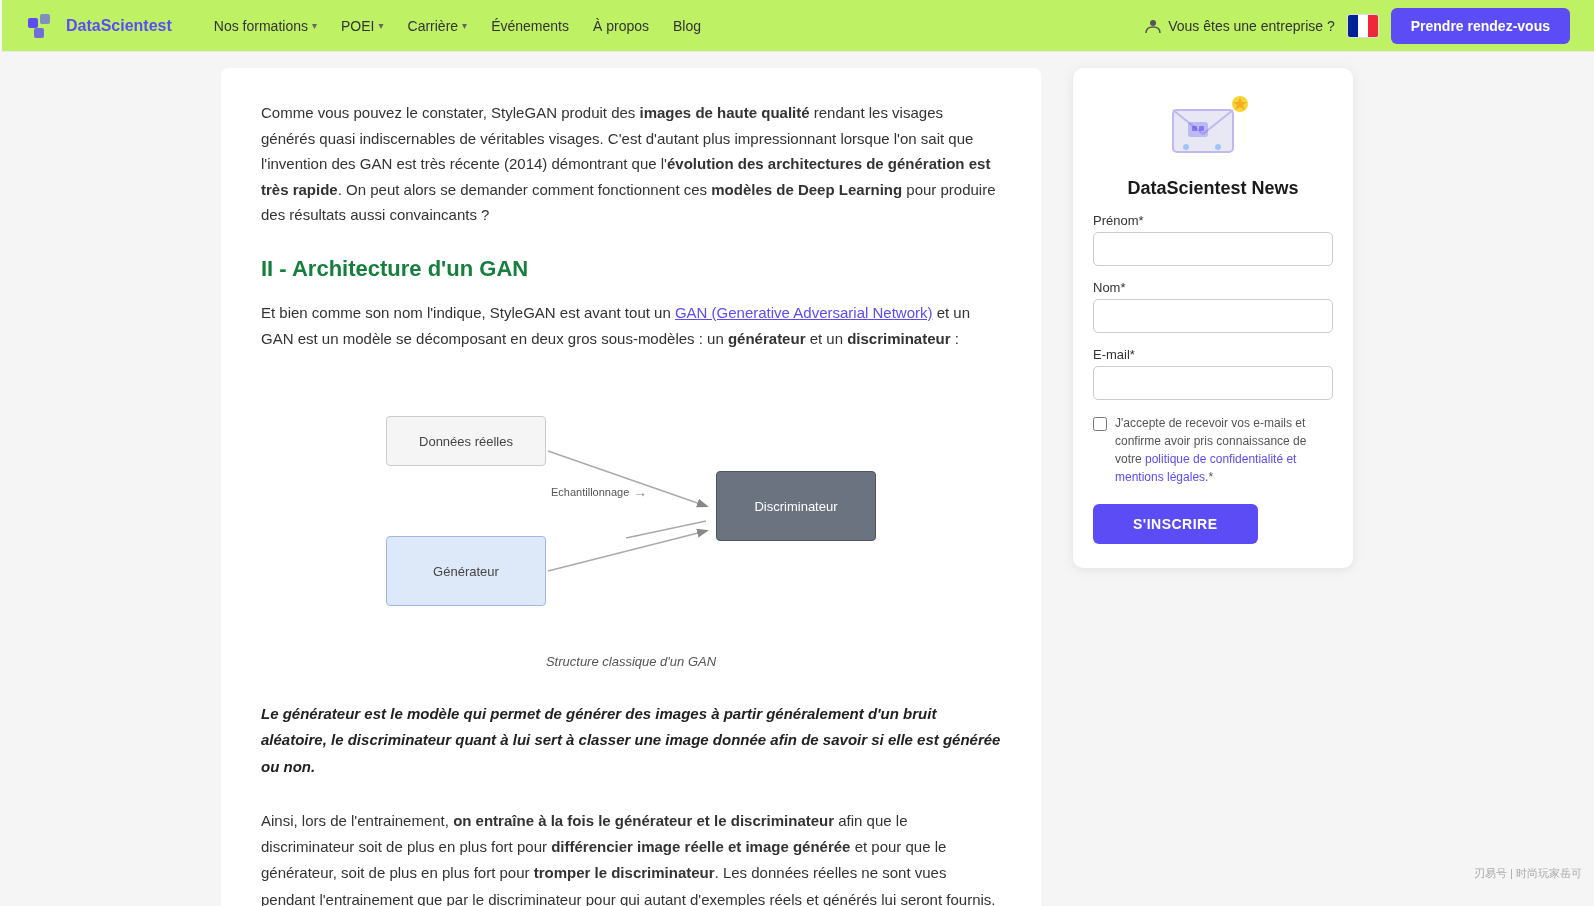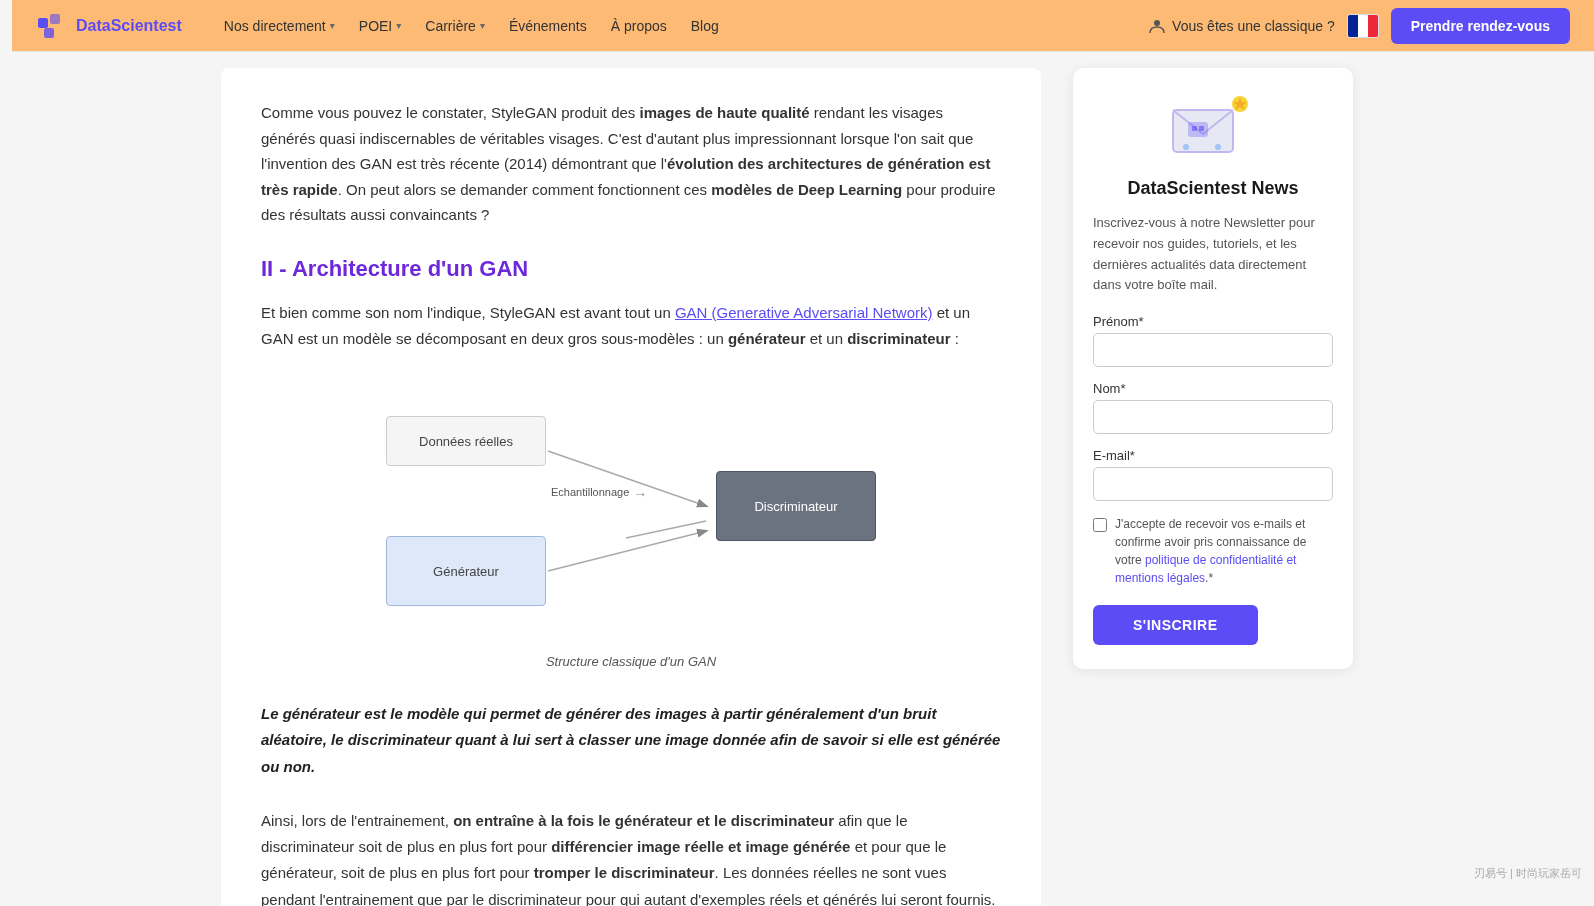--- a/index.html
+++ b/index.html
@@ -1,21 +1,21 @@
 <!DOCTYPE html>
 <html><head>
   <meta charset="utf-8">
   <style>
     * { box-sizing: border-box; margin: 0; padding: 0; }
     body { font-family: -apple-system, BlinkMacSystemFont, 'Segoe UI', Arial, sans-serif; font-size: 15px; background: #f5f5f5; color: #222; }
 
     
     .navbar {
-      position: fixed; top: 0; left: 12px; right: 0; height: 52px;
-      background: #fdba74; border-bottom: 1px solid #e8e8e8;
+      position: fixed; top: 0; left: 2px; right: 0; height: 52px;
+      background: #bef264; border-bottom: 1px solid #e8e8e8;
       display: flex; align-items: center; justify-content: space-between;
       padding: 8px 24px; z-index: 100;
     }
     .navbar-left { display: flex; align-items: center; gap: 32px; }
     .navbar-logo { display: flex; align-items: center; gap: 8px; font-weight: 700; font-size: 16px; color: #5b4cf5; text-decoration: none; }
     .navbar-logo-icon { width: 32px; height: 32px; }
     .nav-links { display: flex; align-items: center; gap: 4px; }
     .nav-item {
       display: flex; align-items: center; gap: 4px;
       padding: 6px 10px; font-size: 14px; color: #333; cursor: pointer;
@@ -37,21 +37,21 @@
     
     .page-wrapper {
       display: flex; max-width: 1200px; margin: 0 auto;
       padding-top: 68px; gap: 32px; padding-left: 24px; padding-right: 24px;
     }
     .main-content { flex: 1; max-width: 820px; background: #fff; border-radius: 8px; padding: 32px 40px; }
     .sidebar { width: 280px; flex-shrink: 0; }
 
     
     .intro-text { line-height: 1.7; color: #333; margin-bottom: 28px; }
-    .section-heading { font-size: 22px; font-weight: 700; color: #6d28d9; margin-bottom: 18px; margin-top: 8px; }
+    .section-heading { font-size: 22px; font-weight: 700; color: #15803d; margin-bottom: 18px; margin-top: 8px; }
 
     .body-text { line-height: 1.75; color: #333; margin-bottom: 24px; }
     .body-text strong { font-weight: 700; }
     .body-text a { color: #5b4cf5; text-decoration: underline; }
 
     
     .diagram-container { display: flex; flex-direction: column; align-items: center; margin: 24px 0 32px; }
     .diagram { width: 530px; height: 260px; position: relative; }
     .diagram-box {
       position: absolute; border-radius: 4px;
@@ -125,21 +125,21 @@
     <a class="navbar-logo" href="#">
       <svg class="navbar-logo-icon" viewBox="0 0 32 32">
         <rect x="2" y="8" width="10" height="10" rx="2" fill="#5b4cf5"></rect>
         <rect x="14" y="4" width="10" height="10" rx="2" fill="#5b4cf5" opacity="0.6"></rect>
         <rect x="8" y="18" width="10" height="10" rx="2" fill="#5b4cf5" opacity="0.8"></rect>
       </svg>
       <span>DataScientest</span>
     </a>
     <div class="nav-links">
       <div class="nav-item">
-        <span>Nos directement</span>
+        <span>Nos formations</span>
         <span class="chevron">▾</span>
       </div>
       <div class="nav-item">
         <span>POEI</span>
         <span class="chevron">▾</span>
       </div>
       <div class="nav-item">
         <span>Carrière</span>
         <span class="chevron">▾</span>
       </div>
@@ -153,21 +153,21 @@
         <span>Blog</span>
       </div>
     </div>
   </div>
   <div class="navbar-right">
     <div class="enterprise-link">
       <svg width="18" height="18" viewBox="0 0 18 18">
           <circle cx="9" cy="6" r="3" fill="#555"></circle>
           <path d="M2 16c0-4 3-6 7-6s7 2 7 6" stroke="#555" stroke-width="1.5" fill="none"></path>
         </svg>
-      <span>Vous êtes une classique ?</span>
+      <span>Vous êtes une entreprise ?</span>
     </div>
     <div class="flag-btn">
       <div class="flag-blue"></div>
       <div class="flag-white"></div>
       <div class="flag-red"></div>
     </div>
     <button class="cta-btn">Prendre rendez-vous</button>
   </div>
 </nav>
 
@@ -244,21 +244,20 @@
           <circle cx="18" cy="55" r="3" fill="#a0c4f5"></circle>
           <circle cx="50" cy="55" r="3" fill="#a0c4f5"></circle>
 
           <rect x="20" y="30" width="20" height="15" rx="3" fill="#5b4cf5" opacity="0.3"></rect>
           <rect x="24" y="34" width="5" height="5" rx="1" fill="#5b4cf5" opacity="0.6"></rect>
           <rect x="31" y="34" width="5" height="5" rx="1" fill="#5b4cf5" opacity="0.6"></rect>
         </svg>
       </div>
 
       <h3 class="newsletter-title">DataScientest News</h3>
-      <p class="newsletter-desc">Inscrivez-vous à notre Newsletter pour recevoir nos guides, tutoriels, et les dernières actualités data directement dans votre boîte mail.</p>
 
       
       <div class="form-field">
         <label class="form-label">
           <span>Prénom*</span>
         </label>
         <input type="text" class="form-input" style="">
       </div>
 
       

